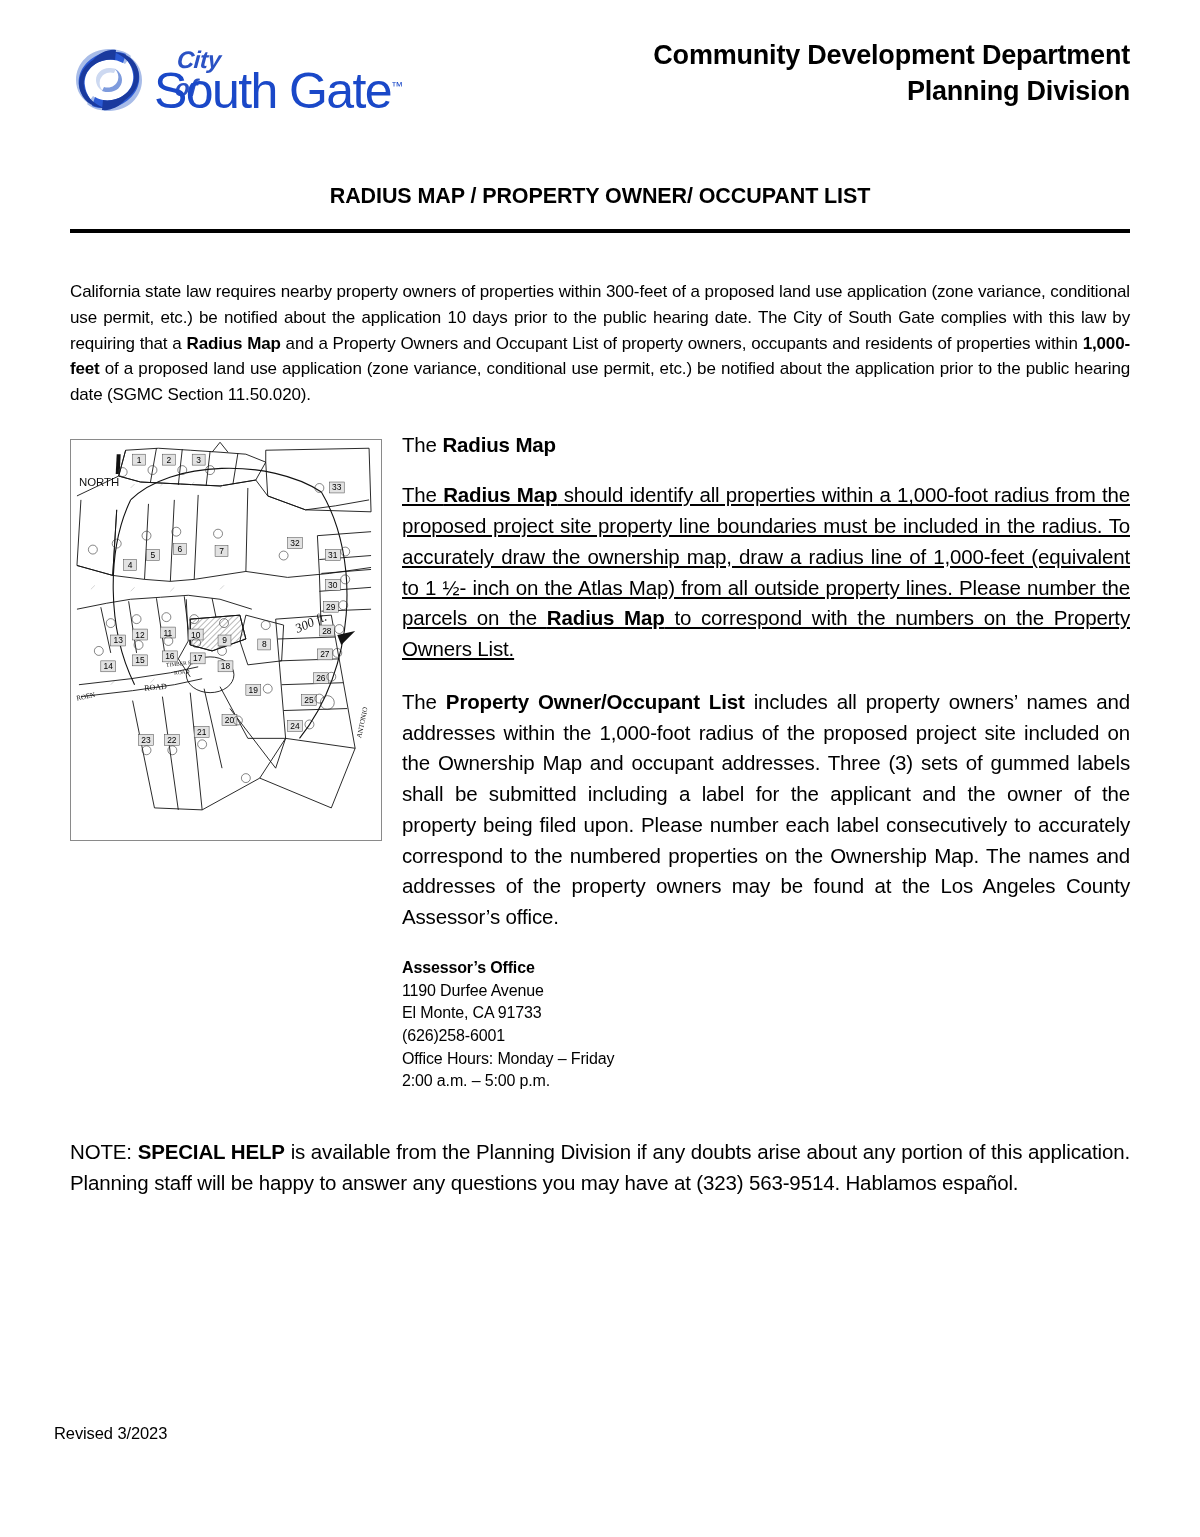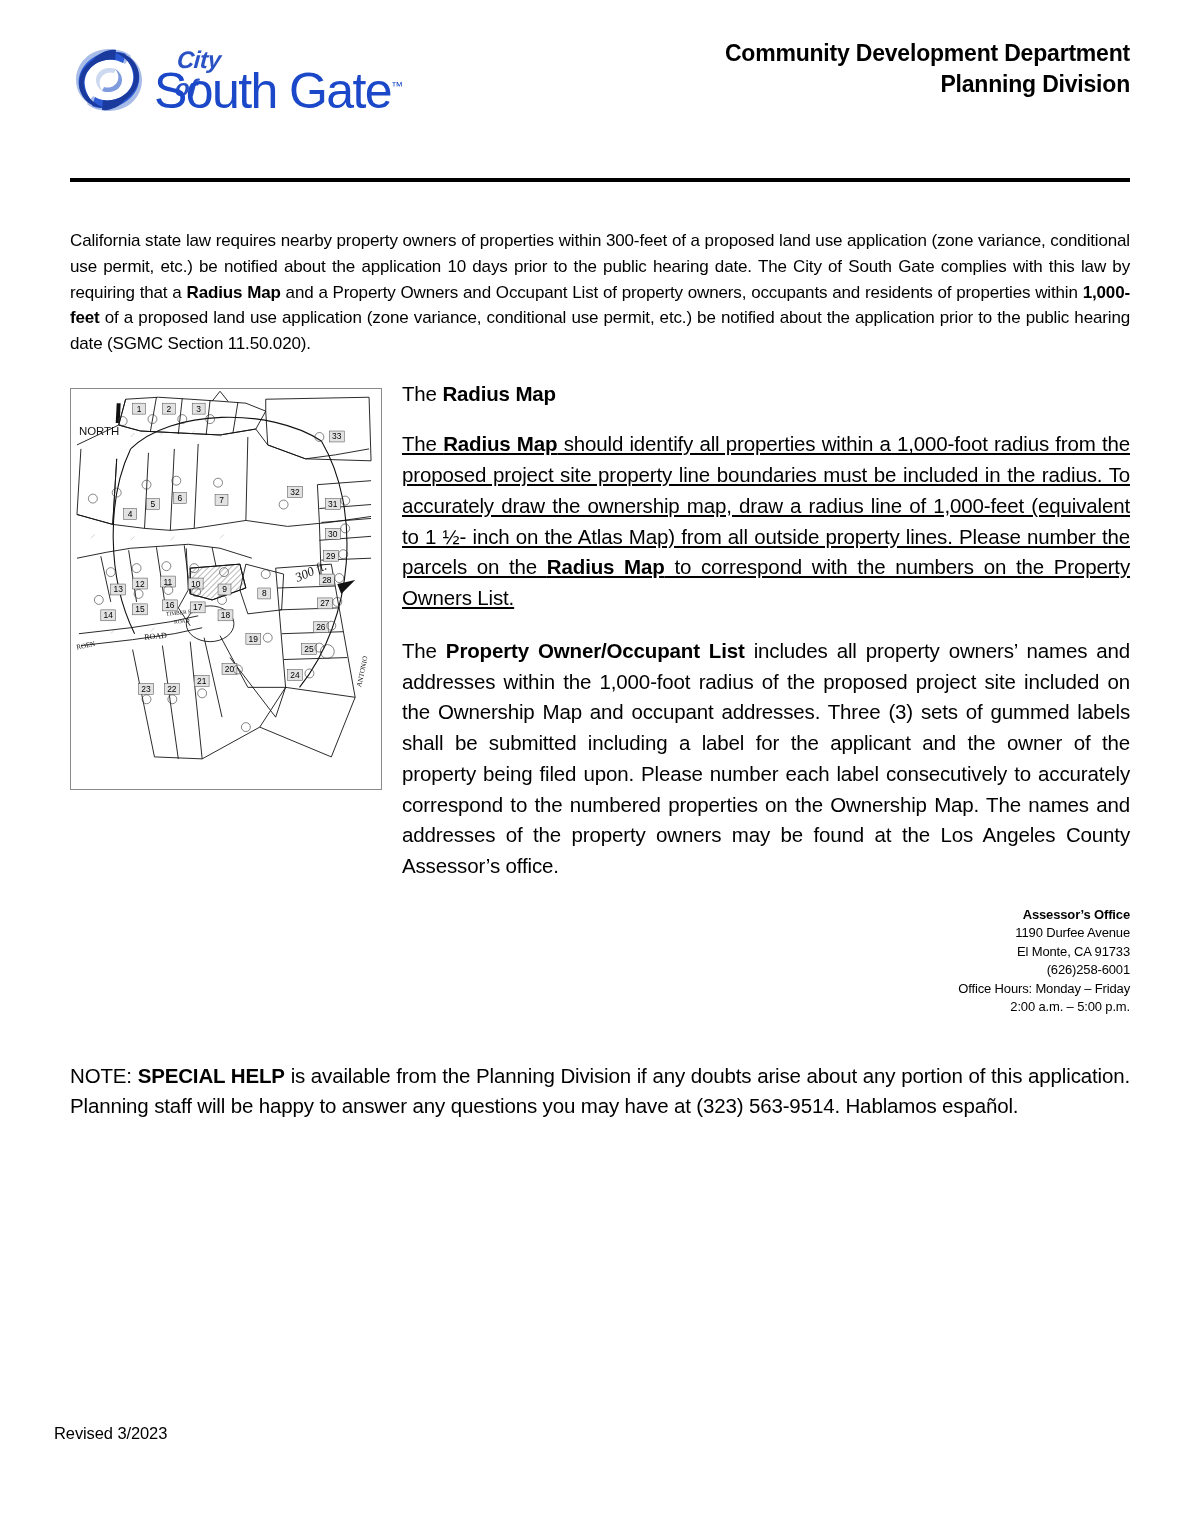--- a/index.html
+++ b/index.html
@@ -70,21 +70,21 @@
     letter-spacing: -1.6px;
     white-space: nowrap;
   }
   .logo-tm {
     font-size: 12px;
     vertical-align: super;
     letter-spacing: 0;
   }
   .dept-block {
     text-align: right;
-    font-size: 23px;
+    font-size: 27px;
     font-weight: bold;
     line-height: 1.33;
     letter-spacing: -0.2px;
   }
   .doc-title {
     text-align: center;
     font-size: 21.5px;
     font-weight: bold;
     letter-spacing: -0.1px;
     margin-top: 26px;
@@ -135,22 +135,22 @@
     font-size: 20.5px;
     line-height: 1.5;
     text-align: justify;
     letter-spacing: -0.15px;
     margin-top: 22px;
   }
   .para.first { margin-top: 18px; text-decoration: underline; }
 
   .assessor {
     margin-top: 24px;
-    text-align: right;
-    font-size: 13px;
+    text-align: left;
+    font-size: 16px;
     line-height: 1.42;
     letter-spacing: -0.15px;
   }
   .assessor .b { font-weight: bold; }
 
   .note {
     margin-top: 44px;
     font-size: 20.5px;
     line-height: 1.5;
     text-align: justify;
@@ -198,20 +198,21 @@
           <span class="logo-southgate"><span>South Gate</span><span class="logo-tm">™</span></span>
         </span>
       </div>
 
       <div class="dept-block">
         <div>Community Development Department</div>
         <div>Planning Division</div>
       </div>
     </div>
 
+    <div class="doc-title">RADIUS MAP / PROPERTY OWNER/ OCCUPANT LIST</div>
     <hr class="rule">
 
     <p class="intro"><span>California state law requires nearby property owners of properties within 300-feet of a proposed land use application (zone variance, conditional use permit, etc.) be notified about the application 10 days prior to the public hearing date. The City of South Gate complies with this law by requiring that a </span><b>Radius Map</b><span> and a Property Owners and Occupant List of property owners, occupants and residents of properties within </span><b>1,000-feet</b><span> of a proposed land use application (zone variance, conditional use permit, etc.) be notified about the application prior to the public hearing date (SGMC Section 11.50.020).</span></p>
 
     <div class="two-col">
 
       <div class="map-figure">
         <svg viewBox="0 0 310 400" width="308" height="398" aria-hidden="true">
           <rect x="0" y="0" width="310" height="400" fill="#ffffff"></rect>
           <g stroke="#111" fill="none" stroke-width="0.9">

